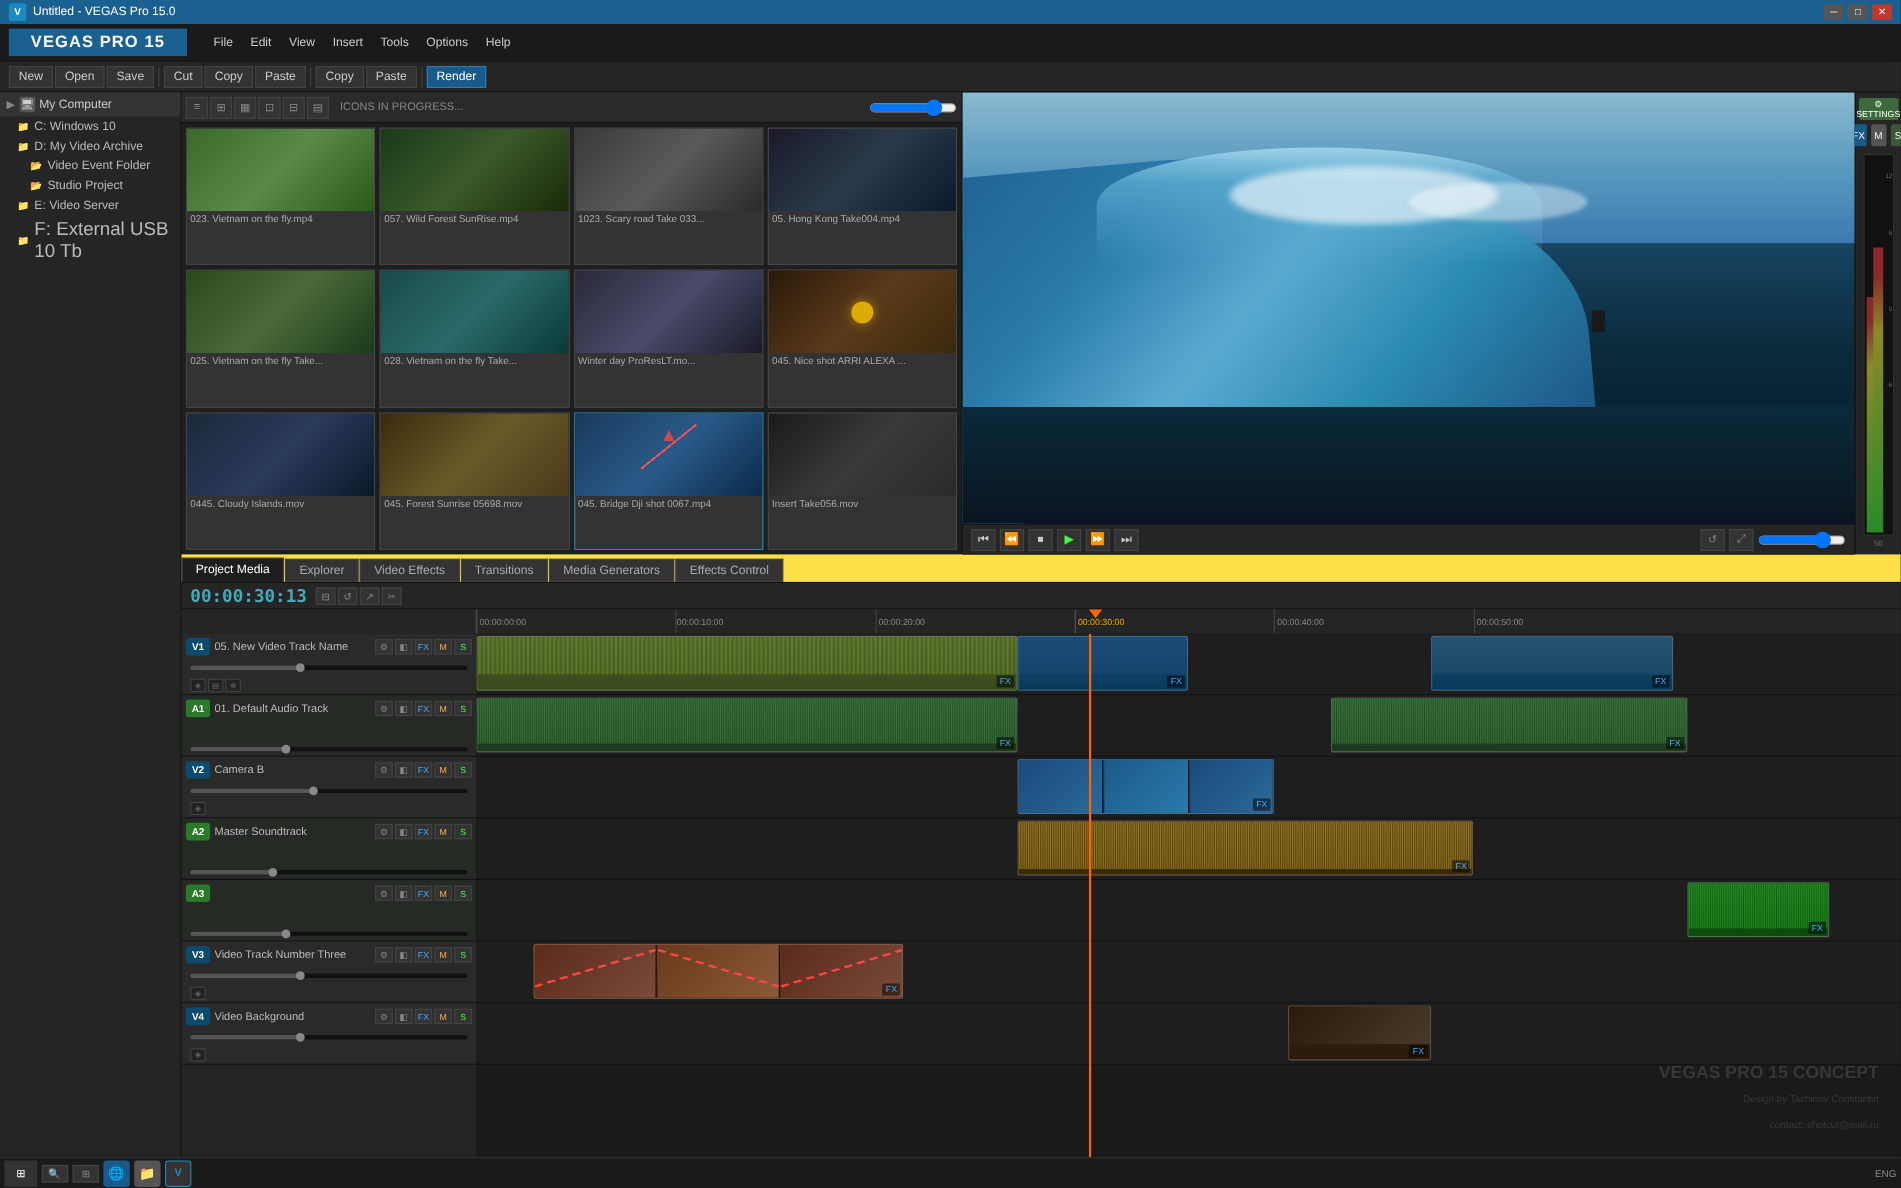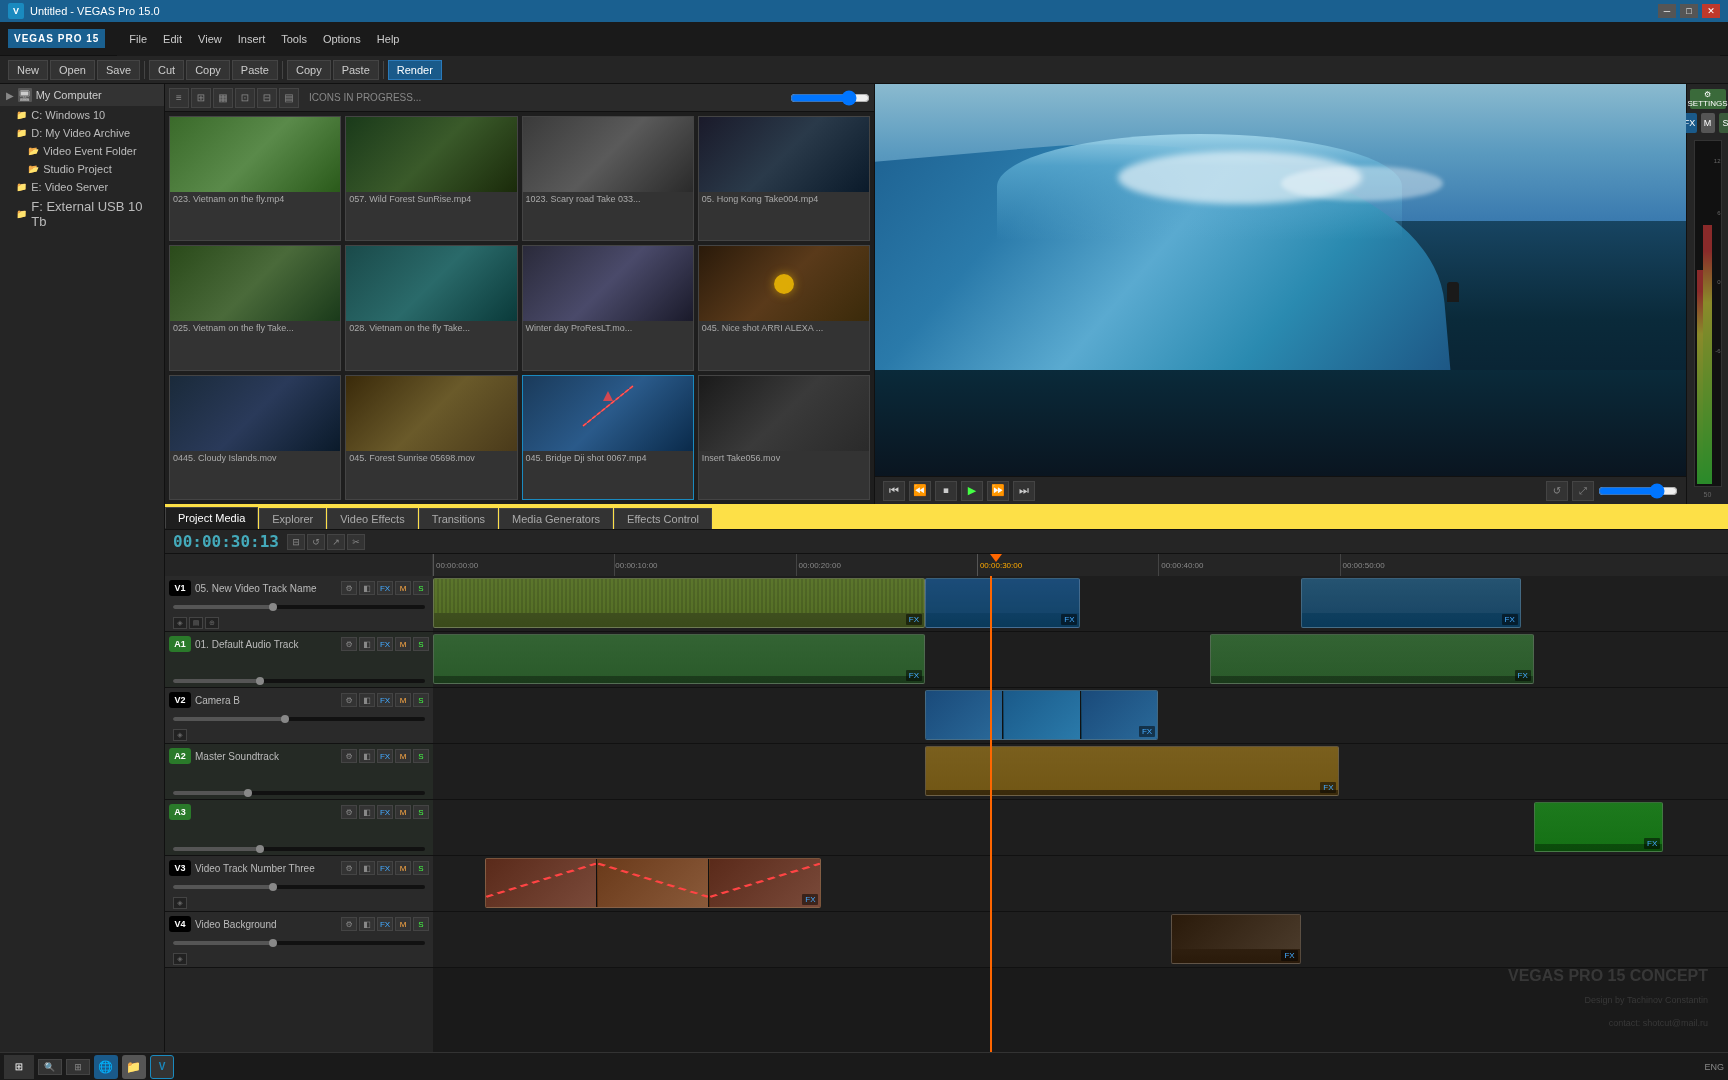--- a/index.html
+++ b/index.html
@@ -65,21 +65,21 @@
     #timecode { color: #4ab; font-size: 16px; font-weight: bold; font-family: monospace; }
     #timeline-content { flex: 1; display: flex; overflow: hidden; }
     #track-labels { width: 268px; background: #252525; flex-shrink: 0; }
     #track-area { flex: 1; background: #1a1a1a; overflow: hidden; position: relative; }
 
     
     .track-label { height: 56px; background: #2a2a2a; border-bottom: 1px solid #111; display: flex; flex-direction: column; justify-content: space-between; padding: 4px 4px 2px; position: relative; }
     .track-label.audio { background: #252a25; }
     .track-header { display: flex; align-items: center; gap: 4px; }
     .track-badge { width: 22px; height: 16px; border-radius: 3px; display: flex; align-items: center; justify-content: center; font-size: 9px; font-weight: bold; flex-shrink: 0; }
-    .track-badge.video { background: #000000; color: white; }
+    .track-badge.video { background: #0c4a6e; color: white; }
     .track-badge.audio { background: #2a7a2a; color: white; }
     .track-name { font-size: 10px; color: #bbb; flex: 1; white-space: nowrap; overflow: hidden; text-overflow: ellipsis; }
     .track-controls { display: flex; gap: 2px; align-items: center; }
     .track-ctrl-btn { width: 16px; height: 14px; background: #333; border: 1px solid #444; color: #888; font-size: 8px; cursor: pointer; display: flex; align-items: center; justify-content: center; }
     .track-ctrl-btn.fx { color: #4af; }
     .track-ctrl-btn.m { color: #fa4; }
     .track-ctrl-btn.s { color: #4f4; }
     .track-volume { height: 4px; background: #111; border-radius: 2px; margin: 2px 4px; position: relative; cursor: pointer; }
     .track-volume-fill { height: 100%; background: #555; border-radius: 2px; }
     .track-volume-thumb { width: 8px; height: 8px; background: #888; border-radius: 50%; position: absolute; top: -2px; cursor: pointer; }
@@ -137,21 +137,21 @@
     <span>Untitled - VEGAS Pro 15.0</span>
   </div>
   <div id="title-bar-controls">
     <button class="title-btn">─</button>
     <button class="title-btn">□</button>
     <button class="title-btn close">✕</button>
   </div>
 </div>
 
 <div style="height:34px;background:#1a1a1a;display:flex;align-items:center;padding:0 8px;gap:0;border-bottom:1px solid #111;">
-  <div style="background:#1a6090;padding:4px 6px;margin-right:12px;font-size:10px;font-weight:bold;color:white;letter-spacing:1px;">VEGAS PRO 15</div>
+  <div style="background:#1a6090;padding:4px 20px;margin-right:12px;font-size:15px;font-weight:bold;color:white;letter-spacing:1px;">VEGAS PRO 15</div>
   <div id="menu-bar" style="flex:1;height:34px;background:#1a1a1a;display:flex;align-items:center;border:none;">
     <span class="menu-item">File</span>
     <span class="menu-item">Edit</span>
     <span class="menu-item">View</span>
     <span class="menu-item">Insert</span>
     <span class="menu-item">Tools</span>
     <span class="menu-item">Options</span>
     <span class="menu-item">Help</span>
   </div>
 </div>
@@ -194,21 +194,21 @@
     <div style="padding:3px 6px 3px 28px;display:flex;align-items:center;gap:4px;" class="sidebar-item">
       <span style="font-size:9px;color:#888;">📂</span>
       <span style="font-size:11px;color:#bbb;">Studio Project</span>
     </div>
     <div style="padding:3px 6px 3px 16px;display:flex;align-items:center;gap:4px;" class="sidebar-item">
       <span style="font-size:9px;color:#888;">📁</span>
       <span style="font-size:11px;color:#bbb;">E: Video Server</span>
     </div>
     <div style="padding:3px 6px 3px 16px;display:flex;align-items:center;gap:4px;" class="sidebar-item">
       <span style="font-size:9px;color:#888;">📁</span>
-      <span style="font-size:13px;color:#bbb;">F: External USB 10 Tb</span>
+      <span style="font-size:17px;color:#bbb;">F: External USB 10 Tb</span>
     </div>
   </div>
 
   <div id="center">
 
     <div id="media-area">
 
       <div id="media-browser">
         <div id="media-toolbar">
           <button class="media-tool-btn">≡</button>

